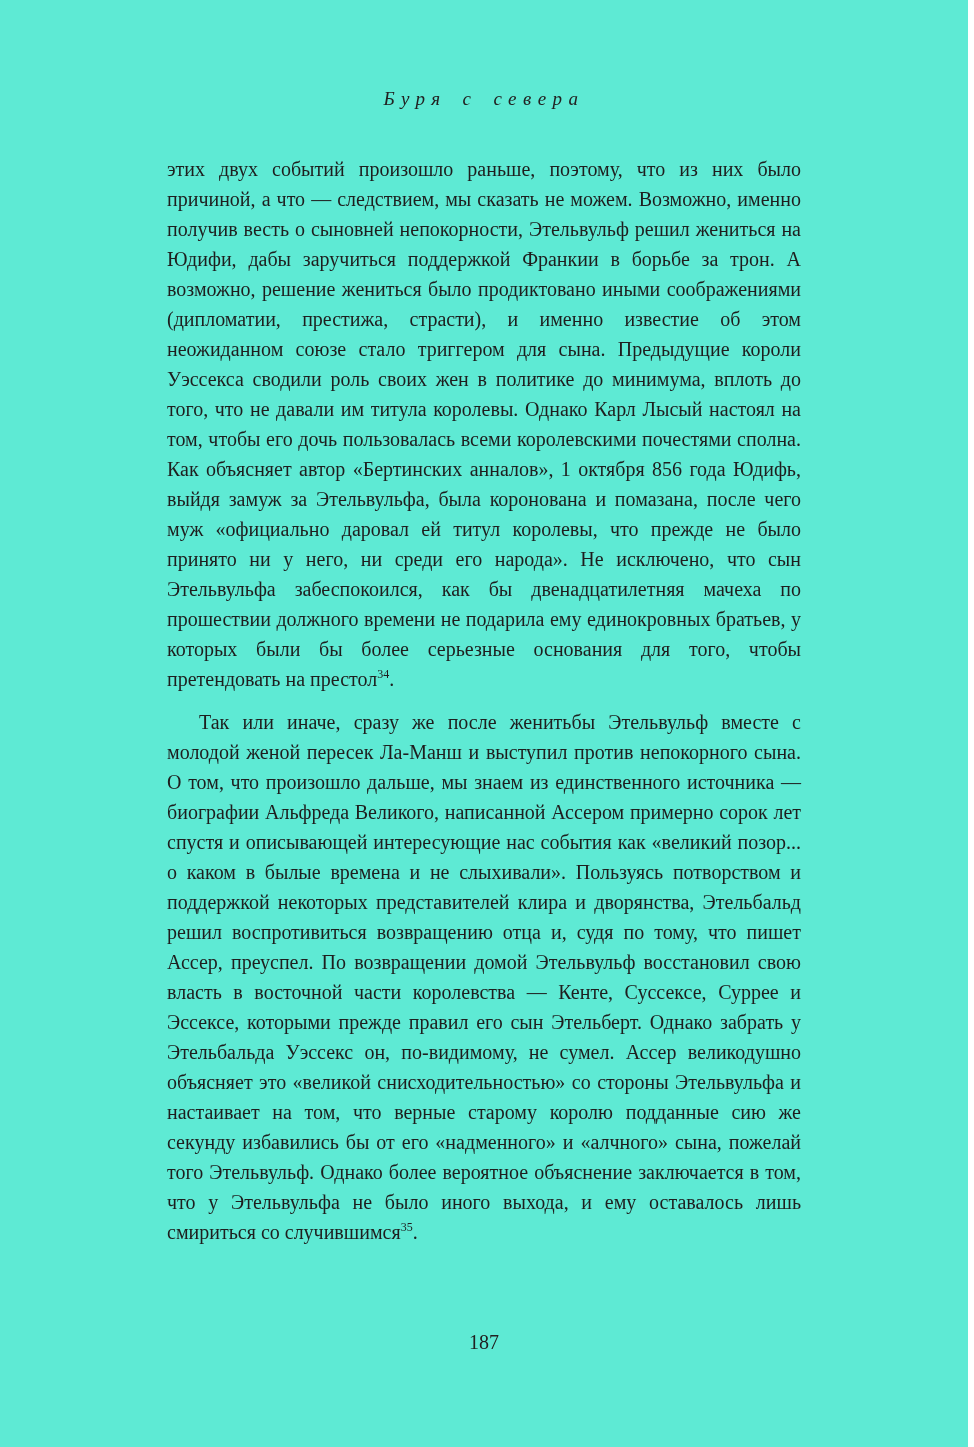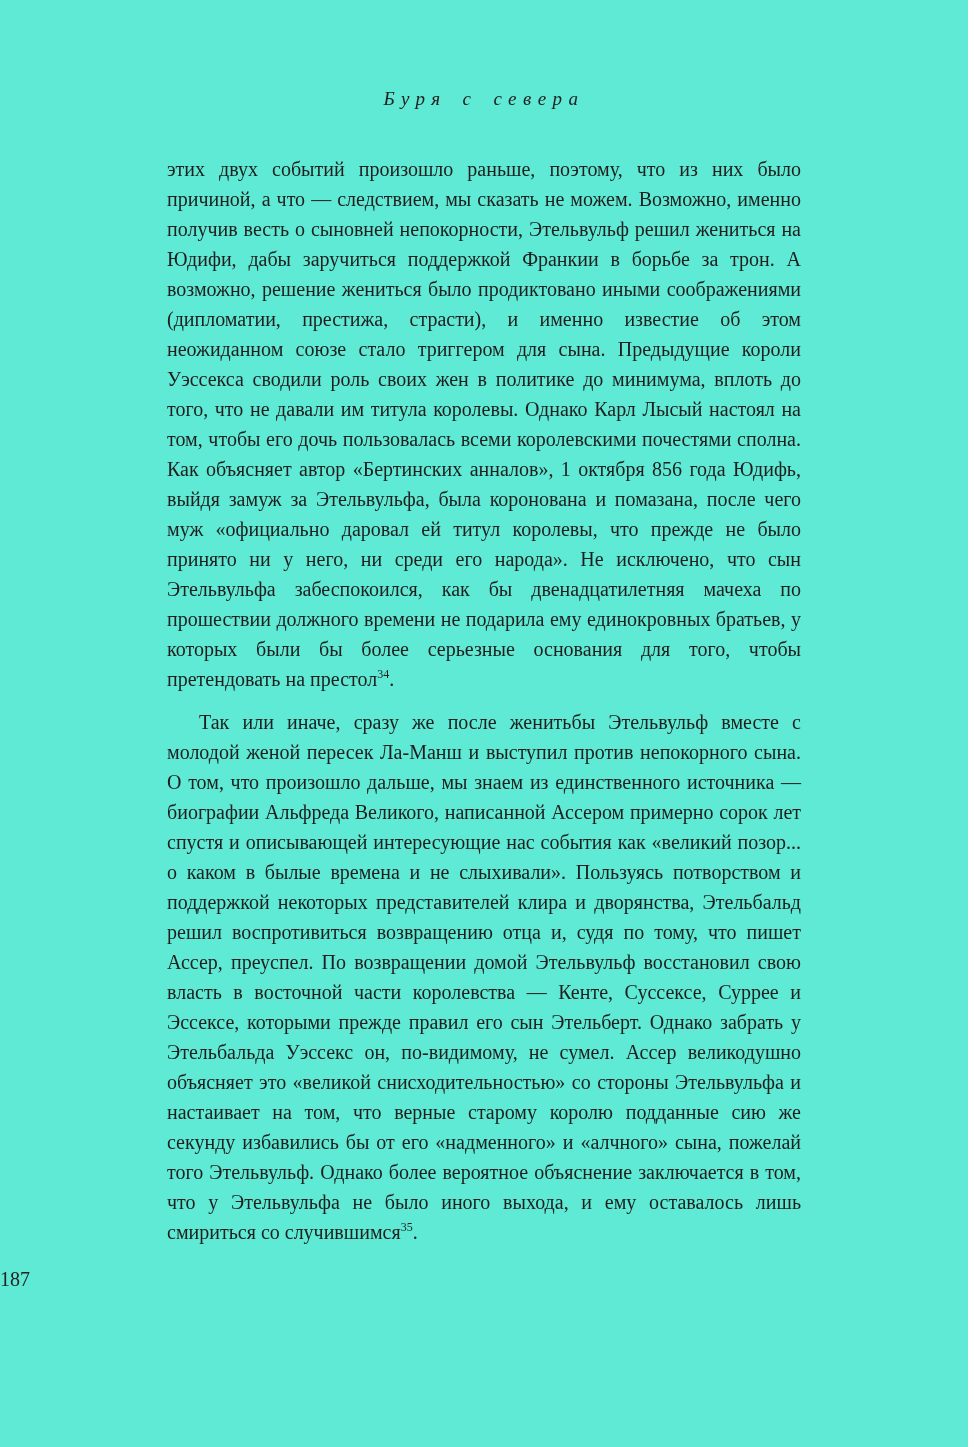--- a/index.html
+++ b/index.html
@@ -39,21 +39,22 @@
   }
   .para.indent {
     text-indent: 32px;
   }
   sup.fn {
     font-size: 12px;
     line-height: 0;
     vertical-align: super;
   }
   .page-number {
-    margin-top: 21px;
+    margin-top: 84px;
+    text-align: center;
     font-size: 20px;
     color: #222222;
   }
 </style>
 </head>
 <body>
 
 <div class="page">
 
   <div class="running-head">Буря с севера</div>

